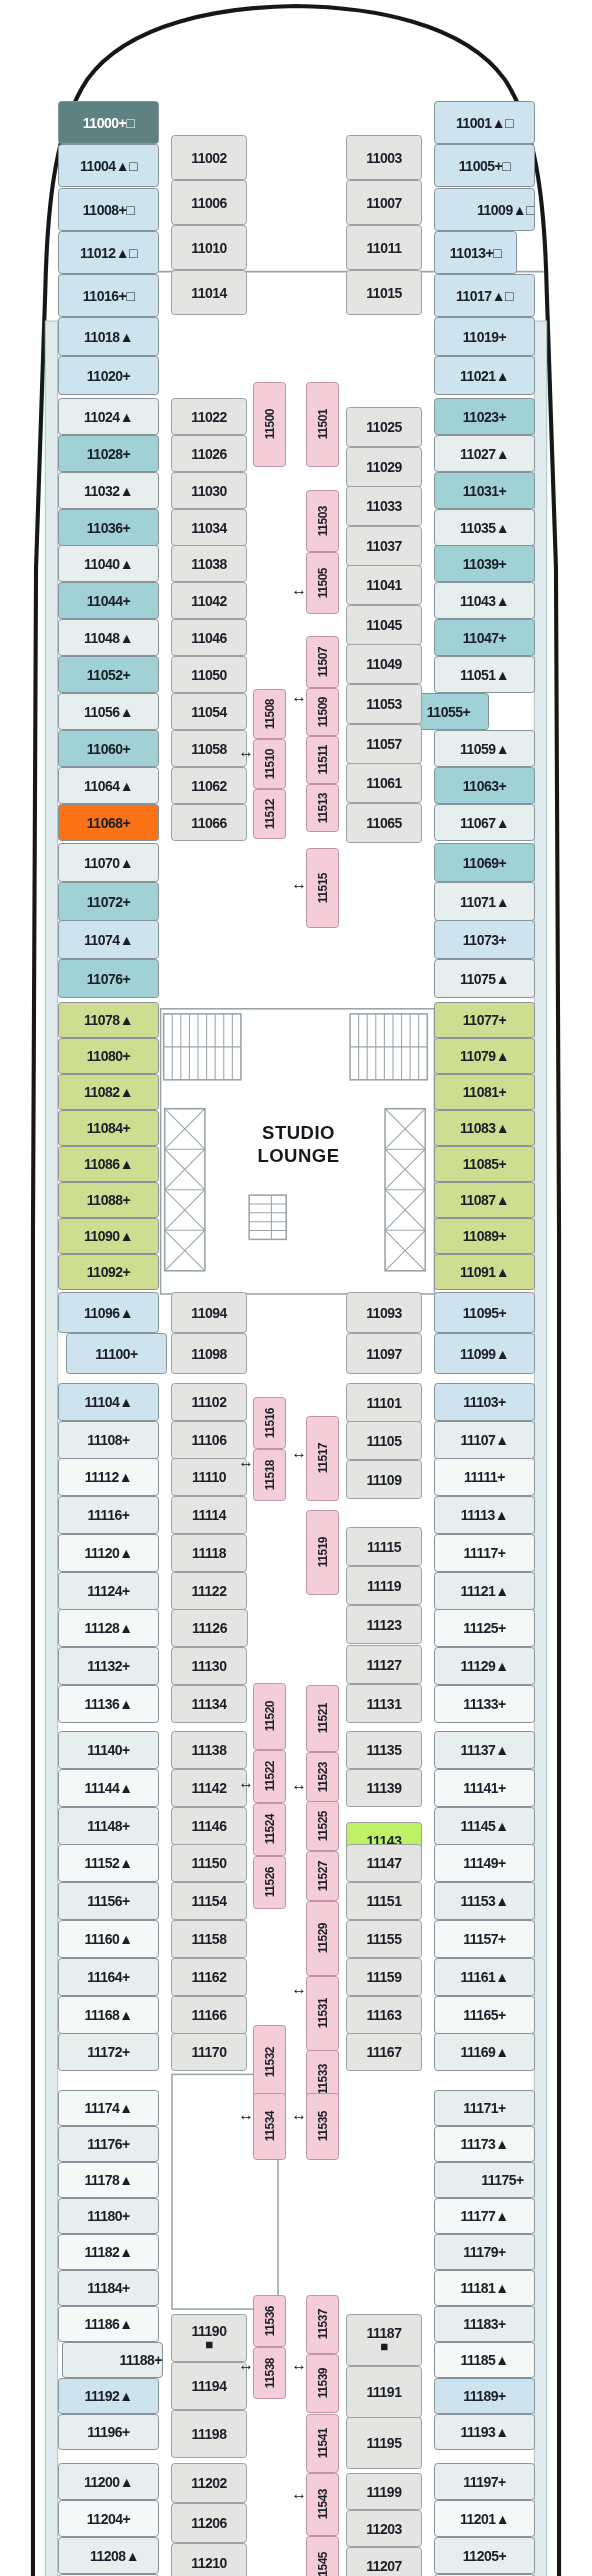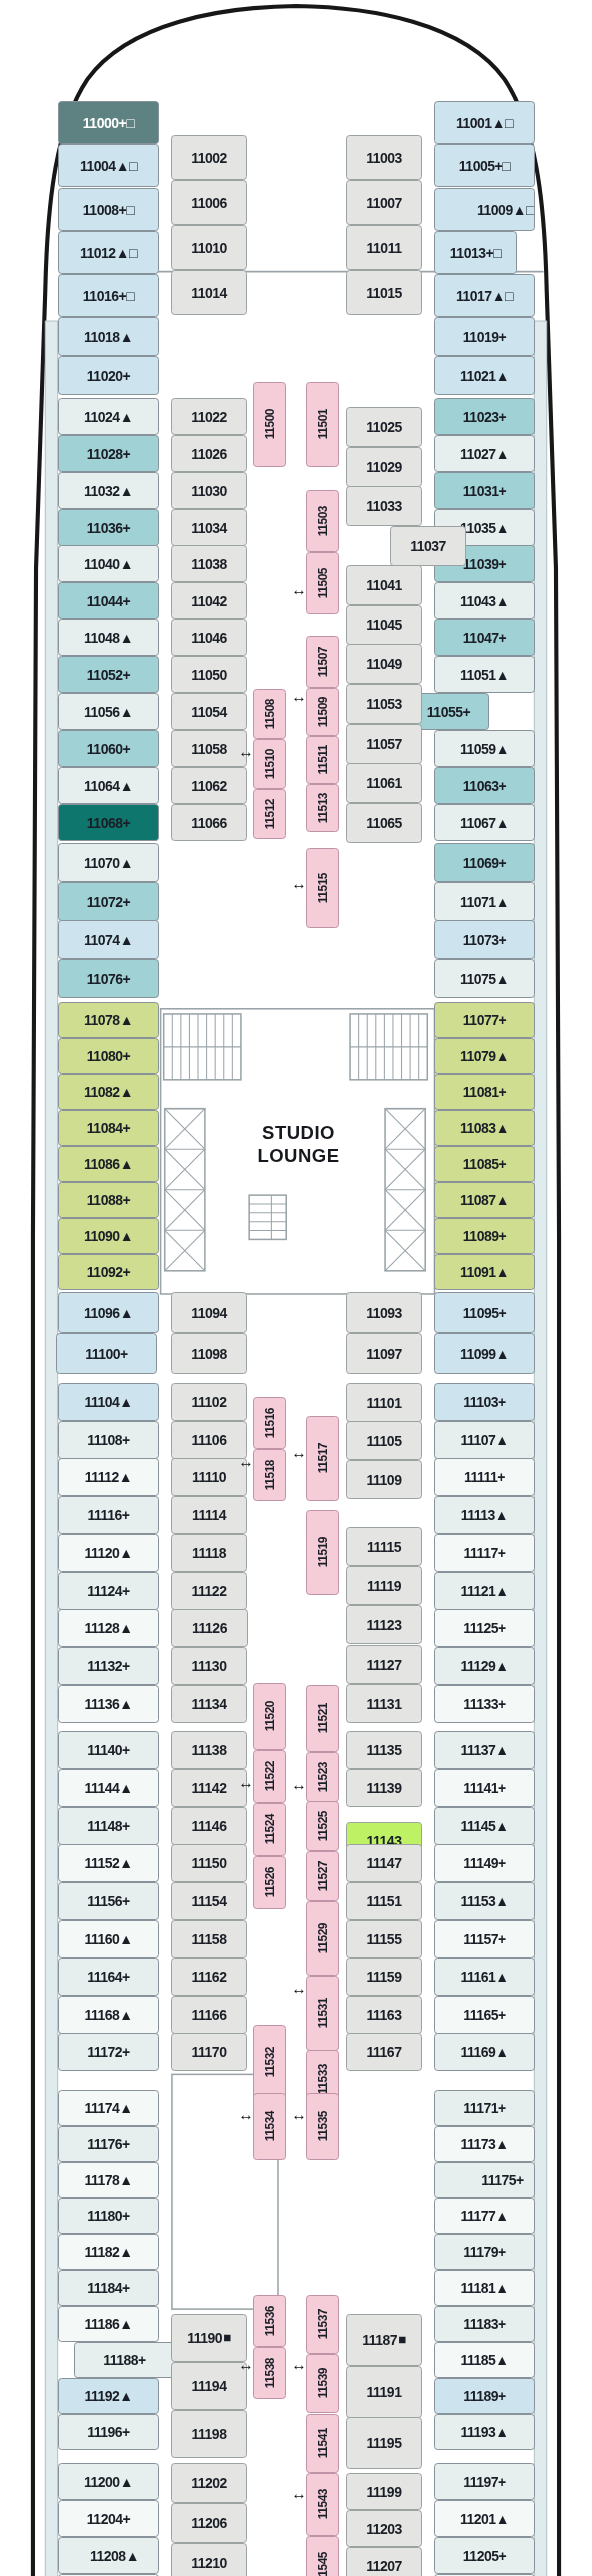--- a/index.html
+++ b/index.html
@@ -4,21 +4,21 @@
 <style>
   html,body{margin:0;padding:0;background:#fff;}
   body{width:592px;height:4122px;position:relative;font-family:"Liberation Sans",sans-serif;}
   #hull-layer{position:absolute;left:0;top:0;}
   .cabin{position:absolute;box-sizing:border-box;border:1px solid #87929a;border-radius:3.6px;
          display:flex;align-items:center;justify-content:center;font-weight:bold;
          color:#1a1e26;letter-spacing:-0.5px;overflow:hidden;}
   .cabin span{white-space:nowrap;line-height:1;}
   .cabin.v span{writing-mode:vertical-rl;transform:rotate(180deg);letter-spacing:-0.5px;}
   .cabin.lt{color:#ffffff;}
-  .cabin.two{flex-direction:row;gap:1px;}
+  .cabin.two{flex-direction:column;gap:1px;}
   .cabin .blk{font-size:13.4px;line-height:.9;}
   .studio{border-color:#c193a6 !important;}
   .inner-col{border-color:#9aa2a2 !important;}
   .arrow{position:absolute;transform:translate(-50%,-50%);font-weight:bold;font-size:15.5px;color:#111;}
   #lounge-label{position:absolute;left:241px;top:1121px;width:115px;text-align:center;
         font-size:18.5px;font-weight:bold;color:#15181d;letter-spacing:0.5px;line-height:1.25;white-space:pre-line;}
 </style>
 </head>
 <body>
 
@@ -210,21 +210,21 @@
     </div>
     <div class="cabin" style="left: 58px; top: 693px; width: 101px; height: 37px; background: rgb(231, 239, 238); font-size: 14px;">
       <span>11056▲</span>
     </div>
     <div class="cabin" style="left: 58px; top: 730px; width: 101px; height: 37px; background: rgb(160, 209, 213); font-size: 14px;">
       <span>11060+</span>
     </div>
     <div class="cabin" style="left: 58px; top: 767px; width: 101px; height: 37px; background: rgb(231, 239, 238); font-size: 14px;">
       <span>11064▲</span>
     </div>
-    <div class="cabin" style="left: 58px; top: 804px; width: 101px; height: 37px; background: #0f766e; font-size: 14px;">
+    <div class="cabin" style="left: 58px; top: 804px; width: 101px; height: 37px; background: #f97316; font-size: 14px;">
       <span>11068+</span>
     </div>
     <div class="cabin" style="left: 58px; top: 843px; width: 101px; height: 39px; background: rgb(231, 239, 238); font-size: 14px;">
       <span>11070▲</span>
     </div>
     <div class="cabin" style="left: 58px; top: 882px; width: 101px; height: 39px; background: rgb(160, 209, 213); font-size: 14px;">
       <span>11072+</span>
     </div>
     <div class="cabin" style="left: 58px; top: 920px; width: 101px; height: 39px; background: rgb(205, 228, 238); font-size: 14px;">
       <span>11074▲</span>
@@ -252,21 +252,21 @@
     </div>
     <div class="cabin" style="left: 58px; top: 1218px; width: 101px; height: 36px; background: rgb(206, 221, 144); font-size: 14px;">
       <span>11090▲</span>
     </div>
     <div class="cabin" style="left: 58px; top: 1254px; width: 101px; height: 36px; background: rgb(206, 221, 144); font-size: 14px;">
       <span>11092+</span>
     </div>
     <div class="cabin" style="left: 58px; top: 1292px; width: 101px; height: 41px; background: rgb(205, 228, 238); font-size: 14px;">
       <span>11096▲</span>
     </div>
-    <div class="cabin" style="left: 56px; top: 1333px; width: 101px; height: 41px; background: rgb(205, 228, 238); font-size: 14px;">
+    <div class="cabin" style="left: 66px; top: 1333px; width: 101px; height: 41px; background: rgb(205, 228, 238); font-size: 14px;">
       <span>11100+</span>
     </div>
     <div class="cabin" style="left: 58px; top: 1383px; width: 101px; height: 38px; background: rgb(205, 228, 238); font-size: 14px;">
       <span>11104▲</span>
     </div>
     <div class="cabin" style="left: 58px; top: 1421px; width: 101px; height: 38px; background: rgb(231, 239, 238); font-size: 14px;">
       <span>11108+</span>
     </div>
     <div class="cabin" style="left: 58px; top: 1458px; width: 101px; height: 38px; background: rgb(244, 248, 246); font-size: 14px;">
       <span>11112▲</span>
@@ -330,21 +330,21 @@
     </div>
     <div class="cabin" style="left: 58px; top: 2234px; width: 101px; height: 36px; background: rgb(244, 248, 246); font-size: 14px;">
       <span>11182▲</span>
     </div>
     <div class="cabin" style="left: 58px; top: 2270px; width: 101px; height: 36px; background: rgb(231, 239, 238); font-size: 14px;">
       <span>11184+</span>
     </div>
     <div class="cabin" style="left: 58px; top: 2306px; width: 101px; height: 36px; background: rgb(244, 248, 246); font-size: 14px;">
       <span>11186▲</span>
     </div>
-    <div class="cabin" style="left: 74px; top: 2342px; width: 101px; height: 36px; background: rgb(231, 239, 238); font-size: 14px;">
+    <div class="cabin" style="left: 62px; top: 2342px; width: 101px; height: 36px; background: rgb(231, 239, 238); font-size: 14px; justify-content: flex-end;">
       <span>11188+</span>
     </div>
     <div class="cabin" style="left: 58px; top: 2378px; width: 101px; height: 36px; background: rgb(205, 228, 238); font-size: 14px;">
       <span>11192▲</span>
     </div>
     <div class="cabin" style="left: 58px; top: 2414px; width: 101px; height: 36px; background: rgb(231, 239, 238); font-size: 14px;">
       <span>11196+</span>
     </div>
     <div class="cabin" style="left: 58px; top: 2463px; width: 101px; height: 37px; background: rgb(231, 239, 238); font-size: 14px;">
       <span>11200▲</span>
@@ -690,21 +690,21 @@
     </div>
     <div class="cabin inner-col" style="left: 346px; top: 407px; width: 76px; height: 40px; background: rgb(228, 229, 226); font-size: 14px;">
       <span>11025</span>
     </div>
     <div class="cabin inner-col" style="left: 346px; top: 447px; width: 76px; height: 40px; background: rgb(228, 229, 226); font-size: 14px;">
       <span>11029</span>
     </div>
     <div class="cabin inner-col" style="left: 346px; top: 486px; width: 76px; height: 40px; background: rgb(228, 229, 226); font-size: 14px;">
       <span>11033</span>
     </div>
-    <div class="cabin inner-col" style="left: 346px; top: 526px; width: 76px; height: 40px; background: rgb(228, 229, 226); font-size: 14px; margin-left: 44px;">
+    <div class="cabin inner-col" style="left: 346px; top: 526px; width: 76px; height: 40px; background: rgb(228, 229, 226); font-size: 14px;">
       <span>11037</span>
     </div>
     <div class="cabin inner-col" style="left: 346px; top: 565px; width: 76px; height: 40px; background: rgb(228, 229, 226); font-size: 14px;">
       <span>11041</span>
     </div>
     <div class="cabin inner-col" style="left: 346px; top: 605px; width: 76px; height: 40px; background: rgb(228, 229, 226); font-size: 14px;">
       <span>11045</span>
     </div>
     <div class="cabin inner-col" style="left: 346px; top: 644px; width: 76px; height: 40px; background: rgb(228, 229, 226); font-size: 14px;">
       <span>11049</span>

